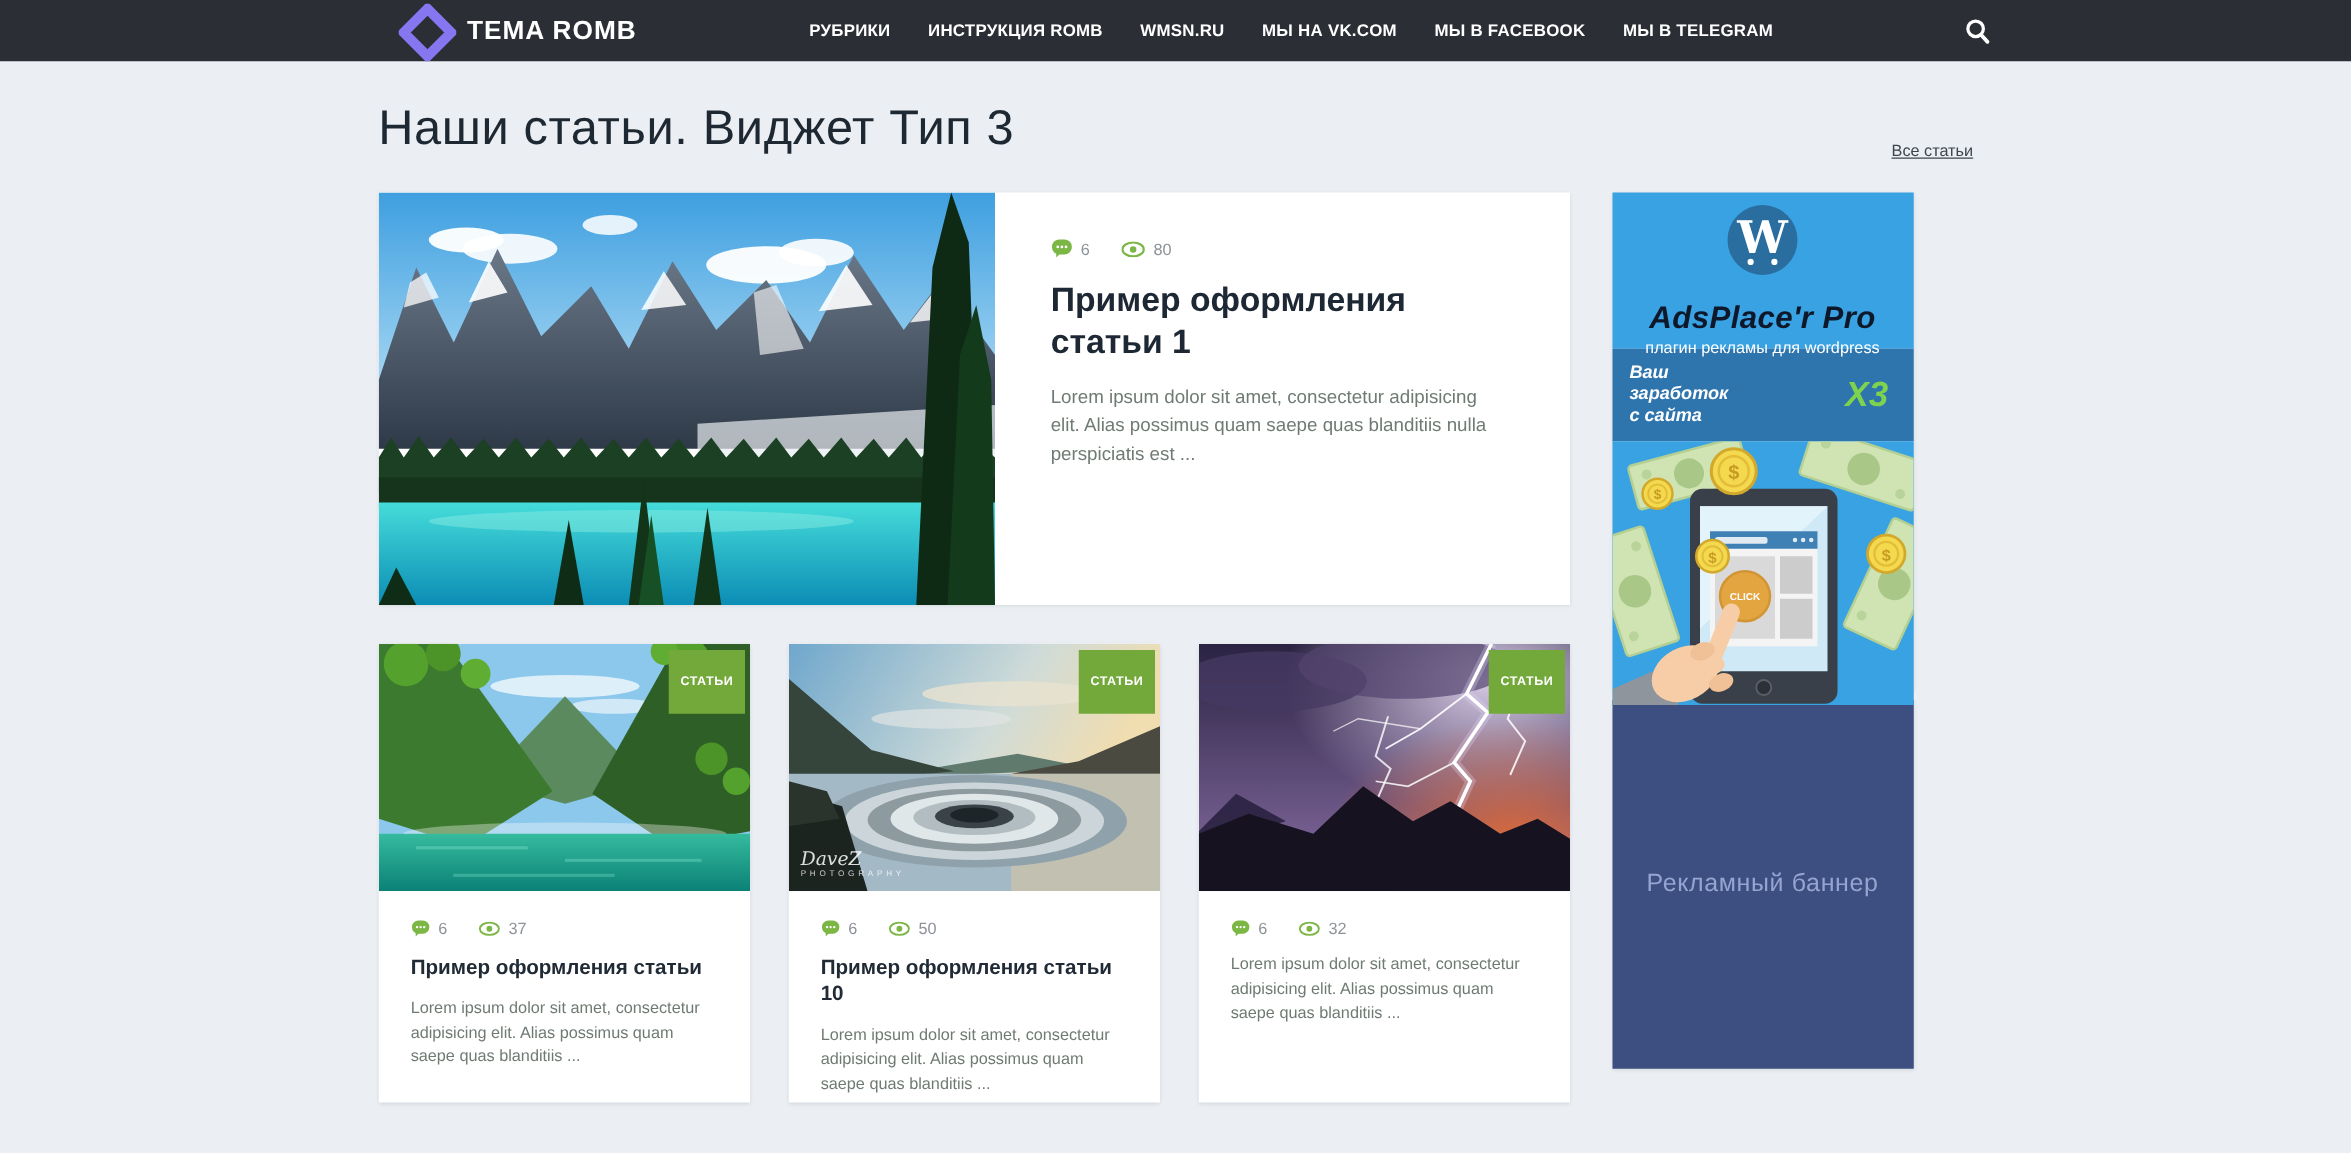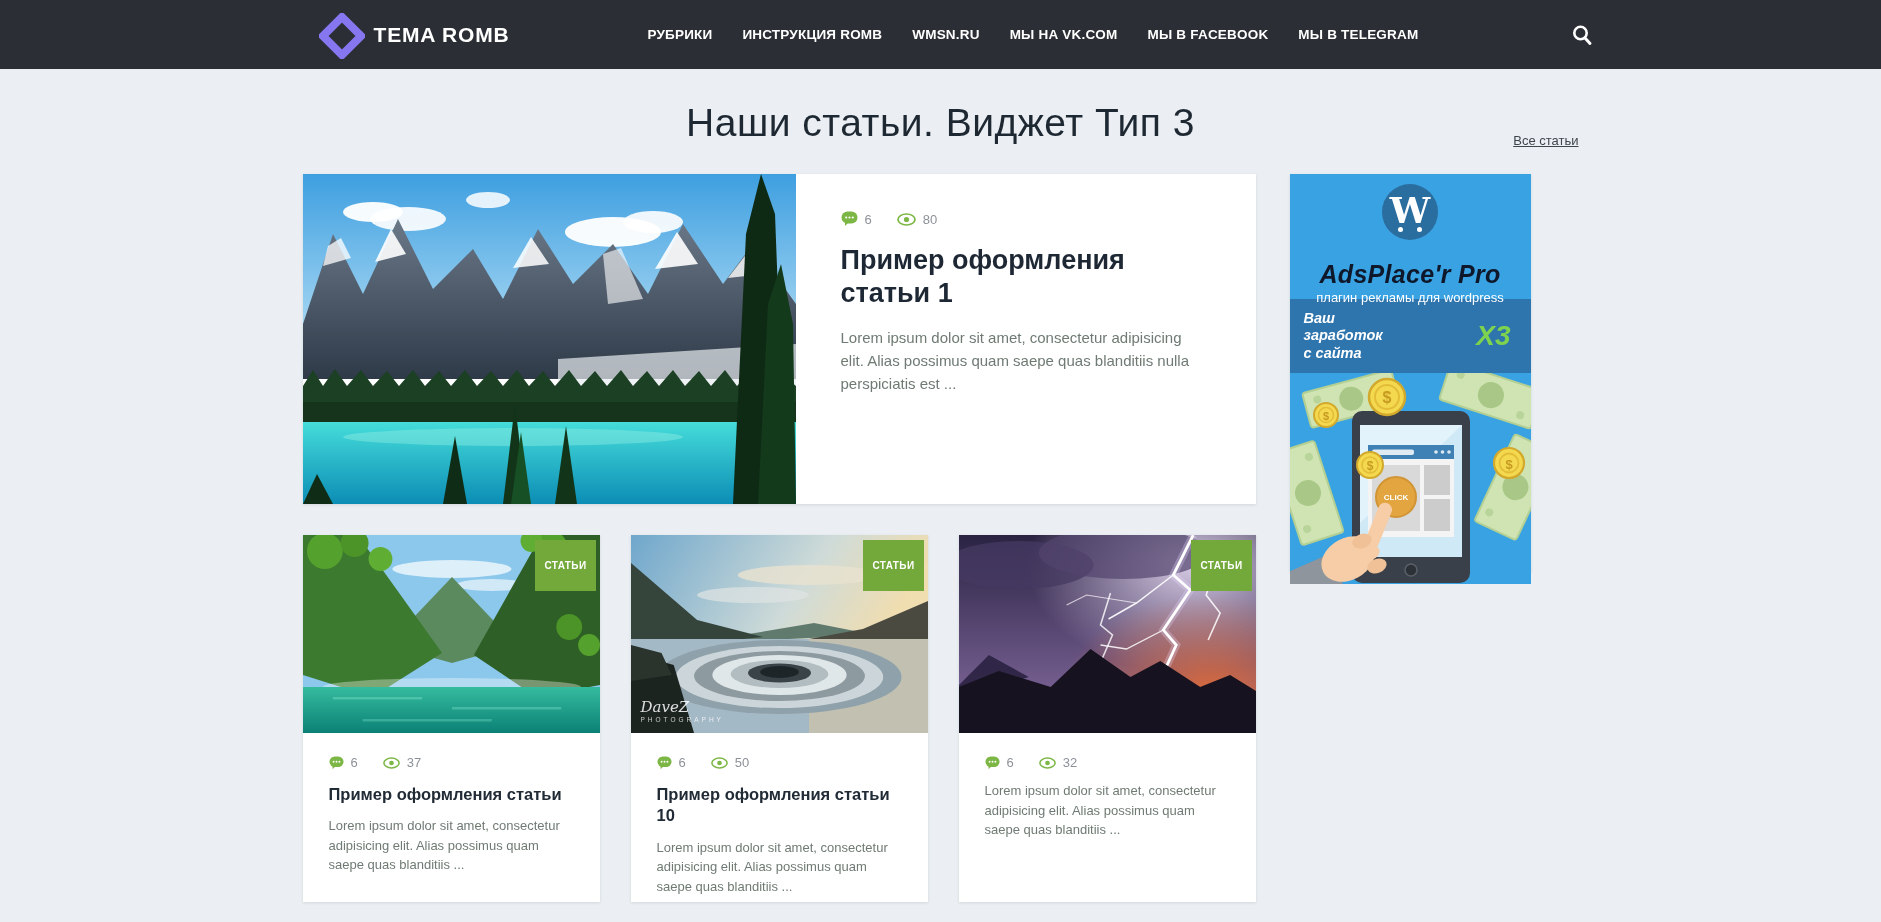--- a/index.html
+++ b/index.html
@@ -4,36 +4,36 @@
 <style>
   * { margin:0; padding:0; box-sizing:border-box; }
   html,body { width:1881px; height:922px; }
   body {
     font-family:"Liberation Sans", sans-serif;
     background:#ebeff3;
     overflow:hidden;
     position:relative;
   }
   
-  .topbar { height:69px; background:#2c2e35; width:100%;padding-left:32px; }
+  .topbar { height:49px; background:#2c2e35; width:100%;padding-left:32px; }
   .topbar-inner { width:1276px; margin:0 auto; height:100%; display:flex; align-items:center; }
   .brand { display:flex; align-items:center; gap:9px; cursor:pointer; }
   .brand-diamond { width:46px; height:46px; margin-top:2px; flex-shrink:0; }
   .brand-name { color:#fff; font-size:21px; font-weight:bold; letter-spacing:0.8px; }
   .mainnav { display:flex; gap:30px; margin-left:138px; align-items:center; }
   .mainnav .nav-item {
     color:#fff; font-size:13.5px; font-weight:bold; letter-spacing:0.2px;
     text-transform:uppercase; cursor:pointer; white-space:nowrap;
   }
   .search-btn { margin-left:auto; cursor:pointer; width:26px; height:26px; display:flex; align-items:center; justify-content:center; }
 
   
   .section-head { width:1276px; margin:0 auto; position:relative; padding-top:32px; height:103px; }
   .section-head h1 {
-    text-align:center; font-size:39px; font-weight:400; color:#1e2832; letter-spacing:0.5px;
+    text-align:left; font-size:39px; font-weight:400; color:#1e2832; letter-spacing:0.5px;
   }
   .all-link { position:absolute; right:0; top:64px; font-size:13px; color:#3e454c; cursor:pointer;text-decoration:underline; }
 
   
   .content { width:1276px; margin:2px auto 0; display:flex; gap:34px; }
   .main-col { width:953px; flex-shrink:0; }
   .side-col { width:241px; flex-shrink:0; }
 
   .card-shadow { box-shadow:0 1px 3px rgba(40,50,60,0.12); }
 
@@ -448,14 +448,17 @@
             <ellipse cx="58" cy="186" rx="28" ry="21" transform="rotate(-28 58 186)" fill="#f6cda6"></ellipse>
             <rect x="79" y="128" width="14" height="62" rx="7" transform="rotate(22 86 159)" fill="#f6cda6"></rect>
             <ellipse cx="72" cy="168" rx="10" ry="7" transform="rotate(-20 72 168)" fill="#f0c096"></ellipse>
             <ellipse cx="80" cy="180" rx="10" ry="7" transform="rotate(-20 80 180)" fill="#f6cda6"></ellipse>
             <ellipse cx="87" cy="193" rx="10" ry="7" transform="rotate(-22 87 193)" fill="#f0c096"></ellipse>
           </g>
         </svg>
       </div>
     </div>
 
+    <div class="ad-bottom card-shadow">
+      <span>Рекламный баннер</span>
+    </div>
   </aside>
 </div>
 
 </body></html>

